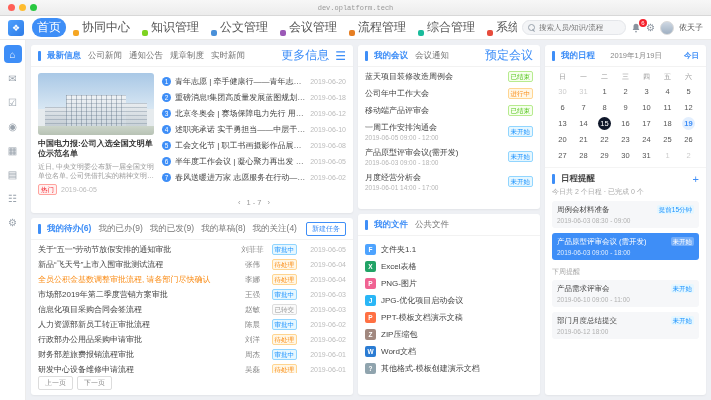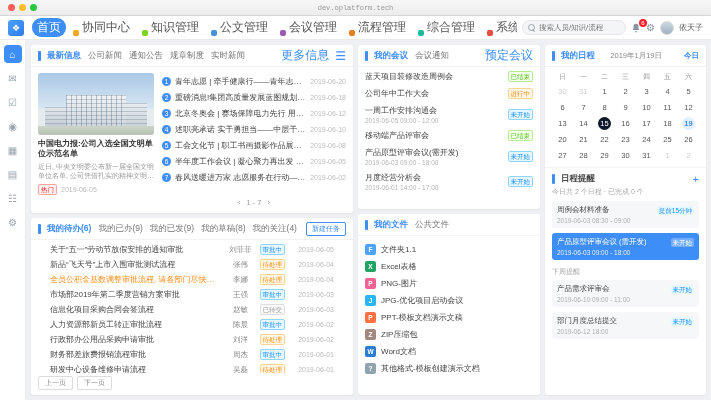--- a/index.html
+++ b/index.html
@@ -57,21 +57,21 @@
 .news-right{flex:1;display:flex;flex-direction:column;min-width:0}
 .n-list{flex:1}
 .n-item{display:flex;align-items:center;gap:4px;height:16px;cursor:pointer}
 .n-num{width:9px;height:9px;border-radius:50%;background:#3E8EF7;color:#fff;font-size:6.5px;display:flex;align-items:center;justify-content:center;flex-shrink:0}
 .n-title{flex:1;font-size:8px;color:#444;white-space:nowrap;overflow:hidden;text-overflow:ellipsis}
 .n-date{font-size:7px;color:#bbb;flex-shrink:0}
 .n-pager{display:flex;justify-content:center;align-items:center;gap:6px;color:#999;font-size:7.5px;margin-top:2px}
 .n-pager span{cursor:pointer}
 
 .t-list{flex:1;overflow:hidden;padding-top:2px}
-.t-row{display:flex;align-items:center;gap:5px;height:15px;padding:0 19px;cursor:pointer}
+.t-row{display:flex;align-items:center;gap:5px;height:15px;padding:0 7px;cursor:pointer}
 .t-title{flex:1;font-size:8px;color:#444;white-space:nowrap;overflow:hidden;text-overflow:ellipsis}
 .t-title.hl{color:#fa8c16}
 .t-owner{width:28px;font-size:7.5px;color:#888;text-align:center;flex-shrink:0}
 .t-tag{font-size:6.5px;padding:0 2px;border-radius:2px;border:1px solid;line-height:9px;white-space:nowrap;flex-shrink:0}
 .tg-green{color:#52c41a;border-color:#b7eb8f;background:#f6ffed}
 .tg-orange{color:#fa8c16;border-color:#ffd591;background:#fff7e6}
 .tg-blue{color:#1890ff;border-color:#91d5ff;background:#e6f7ff}
 .tg-gray{color:#999;border-color:#ddd;background:#fafafa}
 .t-date{width:44px;text-align:right;font-size:7px;color:#bbb;flex-shrink:0}
 .t-foot{display:flex;gap:4px;padding:3px 7px 5px}
@@ -99,21 +99,21 @@
 .d{width:13px;height:13px;border-radius:50%;display:flex;align-items:center;justify-content:center}
 .d.sel{background:#0f172a;color:#fff}
 .d.today{background:#e3effe;color:#3E8EF7;font-weight:bold}
 
 .rem-head{display:flex;align-items:center;padding:5px 7px 2px;gap:6px}
 .rem-title{font-size:8.5px;font-weight:bold;color:#444;flex:1}
 .plus{color:#3E8EF7;font-size:11px;line-height:10px;cursor:pointer}
 .rem-sub{font-size:7px;color:#aaa;padding:0 7px 4px}
 .rem-label{font-size:7px;color:#aaa;padding:2px 7px 3px}
 .rem-card{margin:0 7px 5px;background:#f6f7f9;border-radius:3px;padding:4px 5px;cursor:pointer}
-.r-top{display:flex;align-items:center;gap:3px}
+.r-top{display:flex;align-items:flex-start;gap:3px}
 .r-title{flex:1;font-size:7.5px;color:#444;white-space:nowrap;overflow:hidden;text-overflow:ellipsis}
 .r-tag{font-size:6.5px;color:#1890ff;background:#e6f7ff;border-radius:2px;padding:0 2px;line-height:9px;white-space:nowrap}
 .r-time{font-size:6.5px;color:#b0b0b0;margin-top:2px}
 .rem-card.hl{background:#3E8EF7}
 .rem-card.hl .r-title{color:#fff}
 .rem-card.hl .r-time{color:rgba(255,255,255,.85)}
 .rem-card.hl .r-tag{background:rgba(255,255,255,.28);color:#fff}
 </style>
 </head>
 <body>
@@ -384,30 +384,30 @@
               <span class="t-tag tg-green">已结束</span>
             </div>
             <div class="m-item">
               <div class="m-main">
                 <div class="m-title">公司年中工作大会</div>
               </div>
               <span class="t-tag tg-orange">进行中</span>
             </div>
             <div class="m-item">
               <div class="m-main">
+                <div class="m-title">移动端产品评审会</div>
+              </div>
+              <span class="t-tag tg-green">已结束</span>
+            </div>
+            <div class="m-item">
+              <div class="m-main">
                 <div class="m-title">一周工作安排沟通会</div>
                 <div class="m-time">2019-06-05 09:00 - 12:00</div>
               </div>
               <span class="t-tag tg-blue">未开始</span>
-            </div>
-            <div class="m-item">
-              <div class="m-main">
-                <div class="m-title">移动端产品评审会</div>
-              </div>
-              <span class="t-tag tg-green">已结束</span>
             </div>
             <div class="m-item">
               <div class="m-main">
                 <div class="m-title">产品原型评审会议(需开发)</div>
                 <div class="m-time">2019-06-03 09:00 - 18:00</div>
               </div>
               <span class="t-tag tg-blue">未开始</span>
             </div>
             <div class="m-item">
               <div class="m-main">

